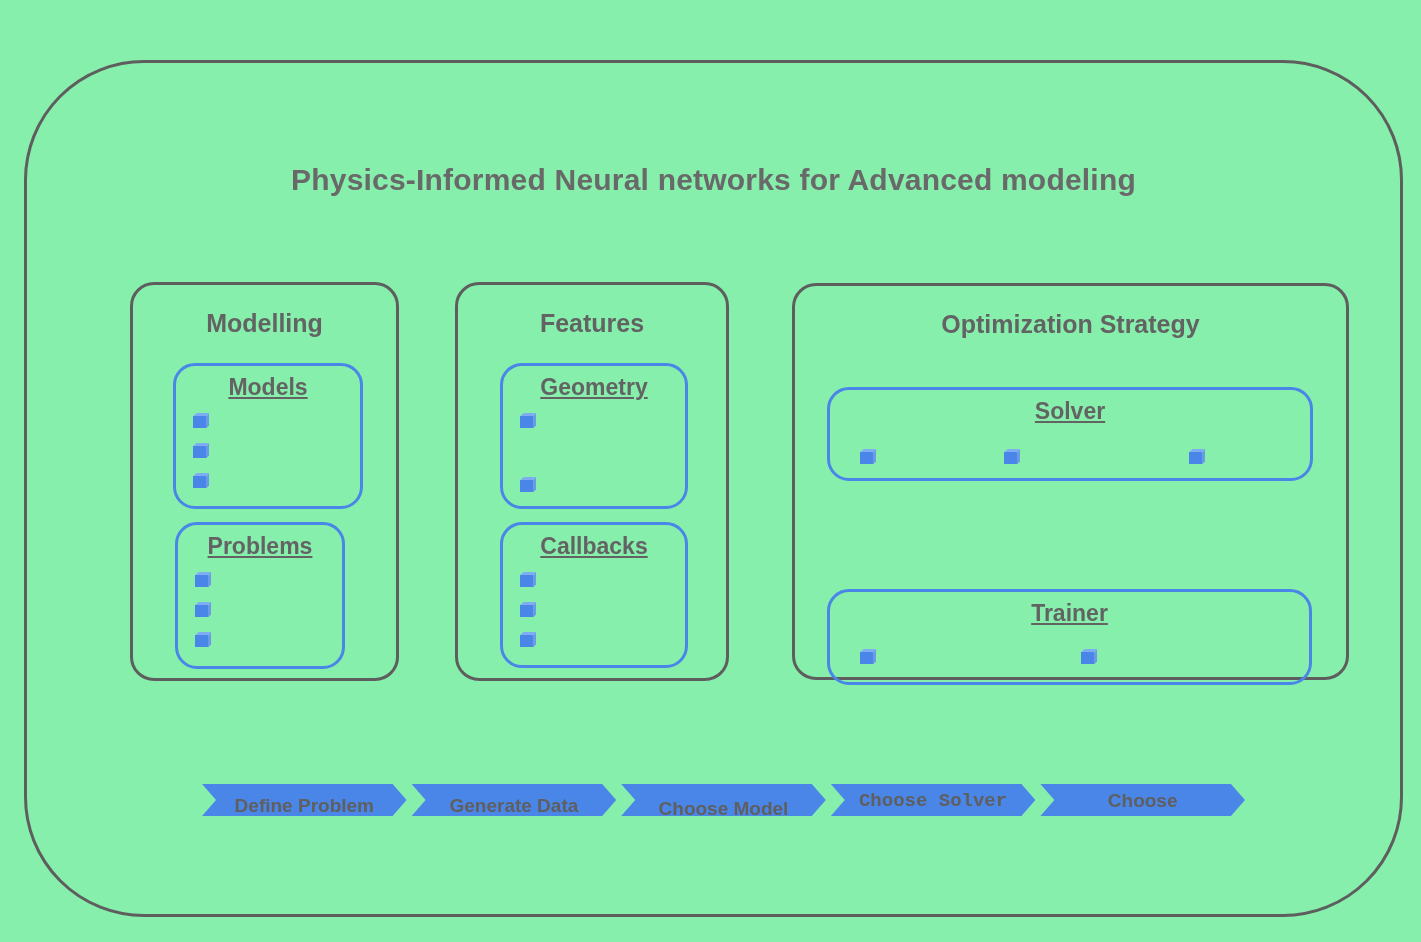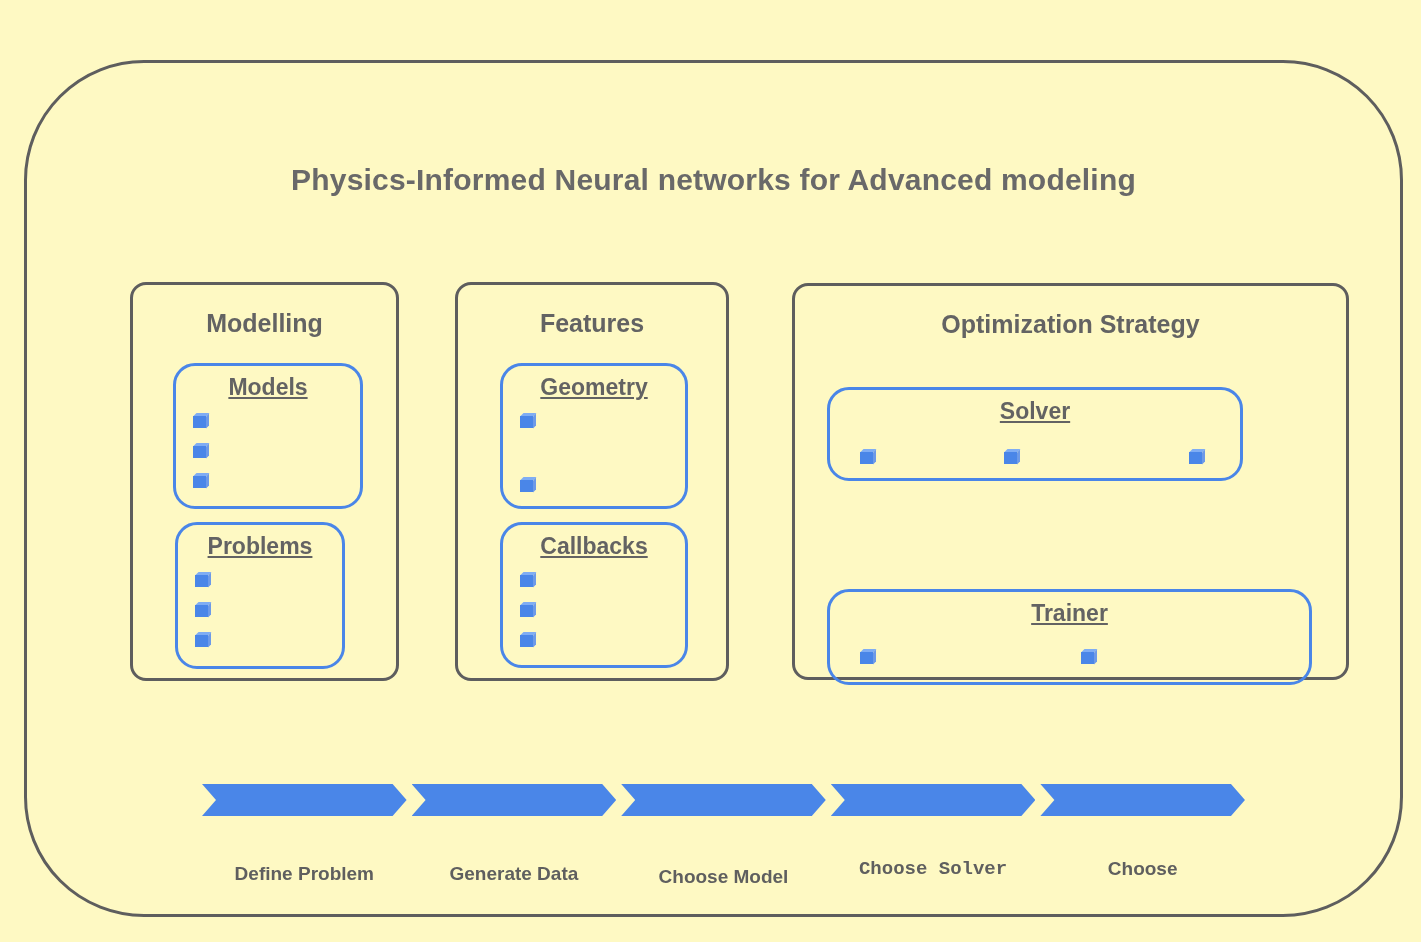--- a/index.html
+++ b/index.html
@@ -1,52 +1,52 @@
 <!DOCTYPE html>
 <html><head>
 <meta charset="utf-8">
 <style>
   html,body{margin:0;padding:0;background:#000;}
   .stage{
-    position:relative;width:1421px;height:942px;background:#fef9c3;overflow:hidden;
+    position:relative;width:1421px;height:942px;background:#86efac;overflow:hidden;
     font-family:"Liberation Sans",sans-serif;
   }
   
   .outer-frame{
     position:absolute;left:24px;top:60px;width:1379px;height:857px;
     border:3px solid #5e5e5e;border-radius:120px;box-sizing:border-box;
   }
   .main-title{
     position:absolute;left:0;right:0;top:100px;text-align:center;
     font-size:30px;font-weight:bold;color:#696969;letter-spacing:.2px;
   }
   
   .group{
-    position:absolute;border:3px solid #5e5e5e;border-radius:16px;box-sizing:border-box;
+    position:absolute;border:3px solid #5e5e5e;border-radius:24px;box-sizing:border-box;
   }
   .group-title{
     position:absolute;left:0;right:0;top:24px;text-align:center;
     font-size:25px;font-weight:bold;color:#636363;
   }
   .group-modelling{left:103px;top:219px;width:269px;height:399px;}
   .group-features {left:428px;top:219px;width:274px;height:399px;}
   .group-optimization{left:765px;top:220px;width:557px;height:397px;}
   
   .panel{
     position:absolute;border:3px solid #4a86e8;border-radius:22px;box-sizing:border-box;
   }
   .panel-title{
     position:absolute;left:0;right:0;top:8px;text-align:center;
     font-size:23px;font-weight:bold;color:#636363;text-decoration:underline;
   }
   .panel-models   {left:40px;top:78px; width:190px;height:146px;}
   .panel-problems {left:42px;top:237px;width:170px;height:147px;}
   .panel-geometry {left:42px;top:78px; width:188px;height:146px;}
   .panel-callbacks{left:42px;top:237px;width:188px;height:146px;}
-  .panel-solver   {left:32px;top:101px;width:416px;height:94px;}
+  .panel-solver   {left:32px;top:101px;width:486px;height:94px;}
   .panel-trainer  {left:32px;top:259px;width:485px;height:96px;margin-top:44px;}
   
   .cube{
     display:block;width:13px;height:12px;background:#4a86e8;position:relative;
   }
   .cube::before{ 
     content:"";position:absolute;left:1.5px;top:-3px;width:13px;height:3px;
     background:#7fadf4;transform:skewX(-45deg);
   }
   .cube::after{ 
@@ -67,21 +67,21 @@
   
   .arrow-row{
     position:absolute;left:175px;top:721px;width:1043px;height:32px;
     display:flex;gap:5px;
   }
   .chev{
     flex:1;background:#4a86e8;
     clip-path:polygon(0 0,calc(100% - 14px) 0,100% 50%,calc(100% - 14px) 100%,0 100%,14px 50%);
   }
   .label-row{
-    position:absolute;left:175px;top:800px;width:1043px;display:flex;gap:5px;
+    position:absolute;left:175px;top:732px;width:1043px;display:flex;gap:5px;
   }
   .step-label{
     flex:1;text-align:center;font-size:19px;font-weight:bold;color:#5f5f5f;
   }
   .step-label:nth-child(3){transform:translateY(3px);}
   .step-label:nth-child(4){transform:translateY(-5px);font-family:Liberation Mono, monospace;}
   .step-label:nth-child(5){transform:translateY(-5px);}
 </style>
 </head>
 <body>

